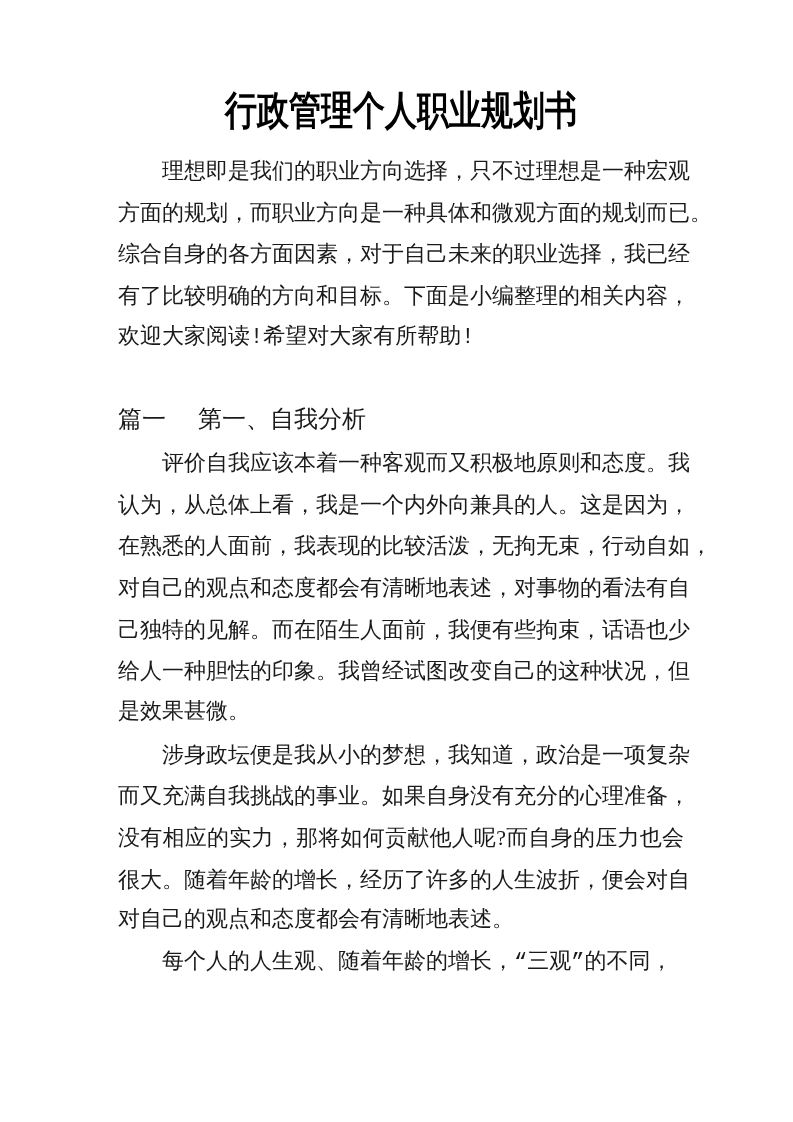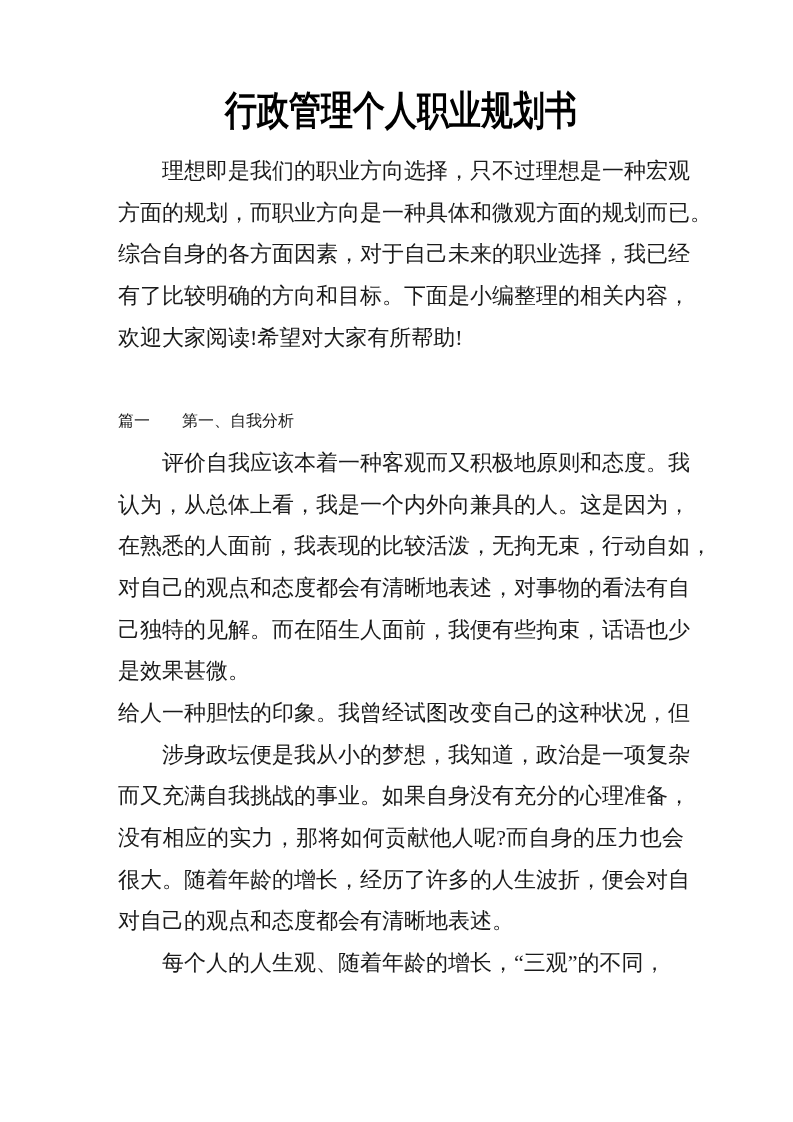--- a/index.html
+++ b/index.html
@@ -42,26 +42,27 @@
     height: 41.7px;
     line-height: 41.7px;
     font-size: 22px;
     white-space: nowrap;
     text-align: justify;
     text-align-last: justify;
     text-justify: inter-character;
     overflow: visible;
   }
   .line.indent { text-indent: 44px; }
-  .line.line-last { text-align-last: left; }
+  .line.line-last { text-align-last: left; font-family: Liberation Mono, monospace; }
   .heading-row {
     height: 41.7px;
     line-height: 41.7px;
-    font-size: 16px;
+    font-size: 24px;
     white-space: nowrap;
+    font-family: Liberation Mono, monospace;
   }
   .heading-row.blank-before { margin-top: 41.7px; }
   .heading-gap { display: inline-block; width: 32px; }
 </style>
 </head>
 <body>
 
 <div class="page">
   <div class="content">
     <div class="doc-title">
@@ -75,22 +76,22 @@
           <div class="line">有了比较明确的方向和目标。下面是小编整理的相关内容，</div>
           <div class="line line-last">欢迎大家阅读!希望对大家有所帮助!</div>
         </div>
         <div class="heading-row blank-before"><span class="heading-label">篇一</span><span class="heading-gap"></span><span class="heading-text">第一、自我分析</span></div>
         <div class="paragraph">
           <div class="line indent">评价自我应该本着一种客观而又积极地原则和态度。我</div>
           <div class="line">认为，从总体上看，我是一个内外向兼具的人。这是因为，</div>
           <div class="line">在熟悉的人面前，我表现的比较活泼，无拘无束，行动自如，</div>
           <div class="line">对自己的观点和态度都会有清晰地表述，对事物的看法有自</div>
           <div class="line">己独特的见解。而在陌生人面前，我便有些拘束，话语也少</div>
+          <div class="line">给人一种胆怯的印象。我曾经试图改变自己的这种状况，但</div>
           <div class="line line-last">是效果甚微。</div>
-          <div class="line">给人一种胆怯的印象。我曾经试图改变自己的这种状况，但</div>
         </div>
         <div class="paragraph">
           <div class="line indent">涉身政坛便是我从小的梦想，我知道，政治是一项复杂</div>
           <div class="line">而又充满自我挑战的事业。如果自身没有充分的心理准备，</div>
           <div class="line">没有相应的实力，那将如何贡献他人呢?而自身的压力也会</div>
           <div class="line">很大。随着年龄的增长，经历了许多的人生波折，便会对自</div>
           <div class="line line-last">对自己的观点和态度都会有清晰地表述。</div>
         </div>
         <div class="paragraph">
           <div class="line indent line-last">每个人的人生观、随着年龄的增长，“三观”的不同，</div>

